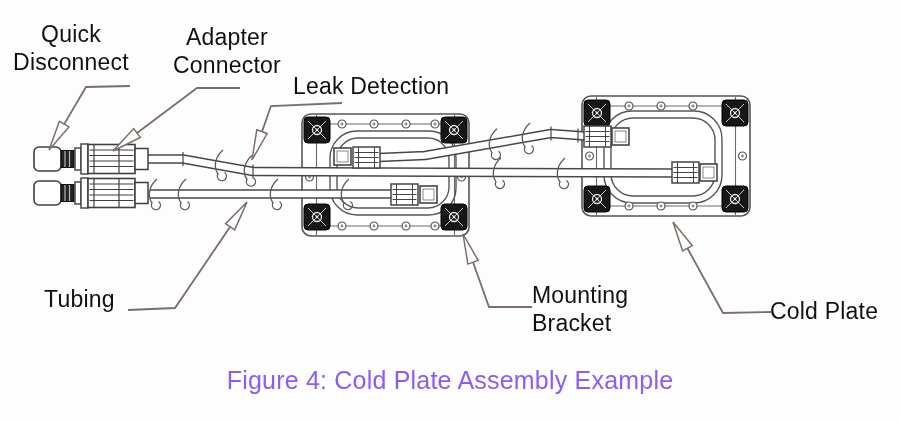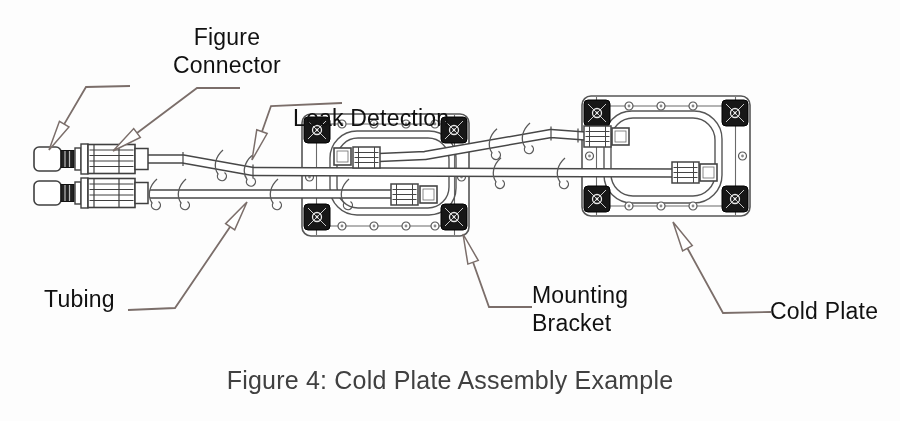--- a/index.html
+++ b/index.html
@@ -14,21 +14,21 @@
     letter-spacing:0.2px;
     white-space:nowrap;
   }
   .label.wrap{white-space:normal;}
   .label.center{text-align:center;}
   #caption{
     position:absolute;
     left:0; right:0; top:366px;
     text-align:center;
     font-size:25px;
-    color:#404040;
+    color:#8b5cf6;
     letter-spacing:0.2px;
   }
 </style>
 </head>
 <body>
 
 <div id="stage">
 
   <svg id="drawing" width="900" height="421" viewBox="0 0 900 421" xmlns="http://www.w3.org/2000/svg">
     <defs>
@@ -189,20 +189,21 @@
           <polyline points="532,307 489,307 473.06556358869364,262.2610054605629" fill="none" stroke="#7b6e6a" stroke-width="1.8"></polyline>
           <polygon points="463,234 478.24674792313016,260.4156521359691 467.8843792542571,264.1063587851567" fill="#ffffff" stroke="#7b6e6a" stroke-width="1.5"></polygon>
         </g>
         <g>
           <polyline points="771,312 723,313 687.4464698665661,248.2925751571503" fill="none" stroke="#7b6e6a" stroke-width="1.8"></polyline>
           <polygon points="673,222 692.2667753120436,245.6440556816132 682.6261644210886,250.94109463268742" fill="#ffffff" stroke="#7b6e6a" stroke-width="1.5"></polygon>
         </g>
       </g>
   </svg>
 
-  <div class="label wrap center" style="left:160px; top:23px;  width:134px;">Figure Connector</div>
-  <div class="label" style="left:293px; top:72px;margin-top:32px;">Leak Detection</div>
+  <div class="label wrap center" style="left:0px;   top:20px;  width:142px;">Quick Disconnect</div>
+  <div class="label wrap center" style="left:160px; top:23px;  width:134px;">Adapter Connector</div>
+  <div class="label" style="left:293px; top:72px;">Leak Detection</div>
   <div class="label wrap" style="left:532px; top:281px; width:128px;">Mounting Bracket</div>
   <div class="label" style="left:44px;  top:285px;">Tubing</div>
   <div class="label" style="left:770px; top:297px;text-align:right;">Cold Plate</div>
 
   <div id="caption">Figure 4: Cold Plate Assembly Example</div>
 </div>
 
 </body></html>

